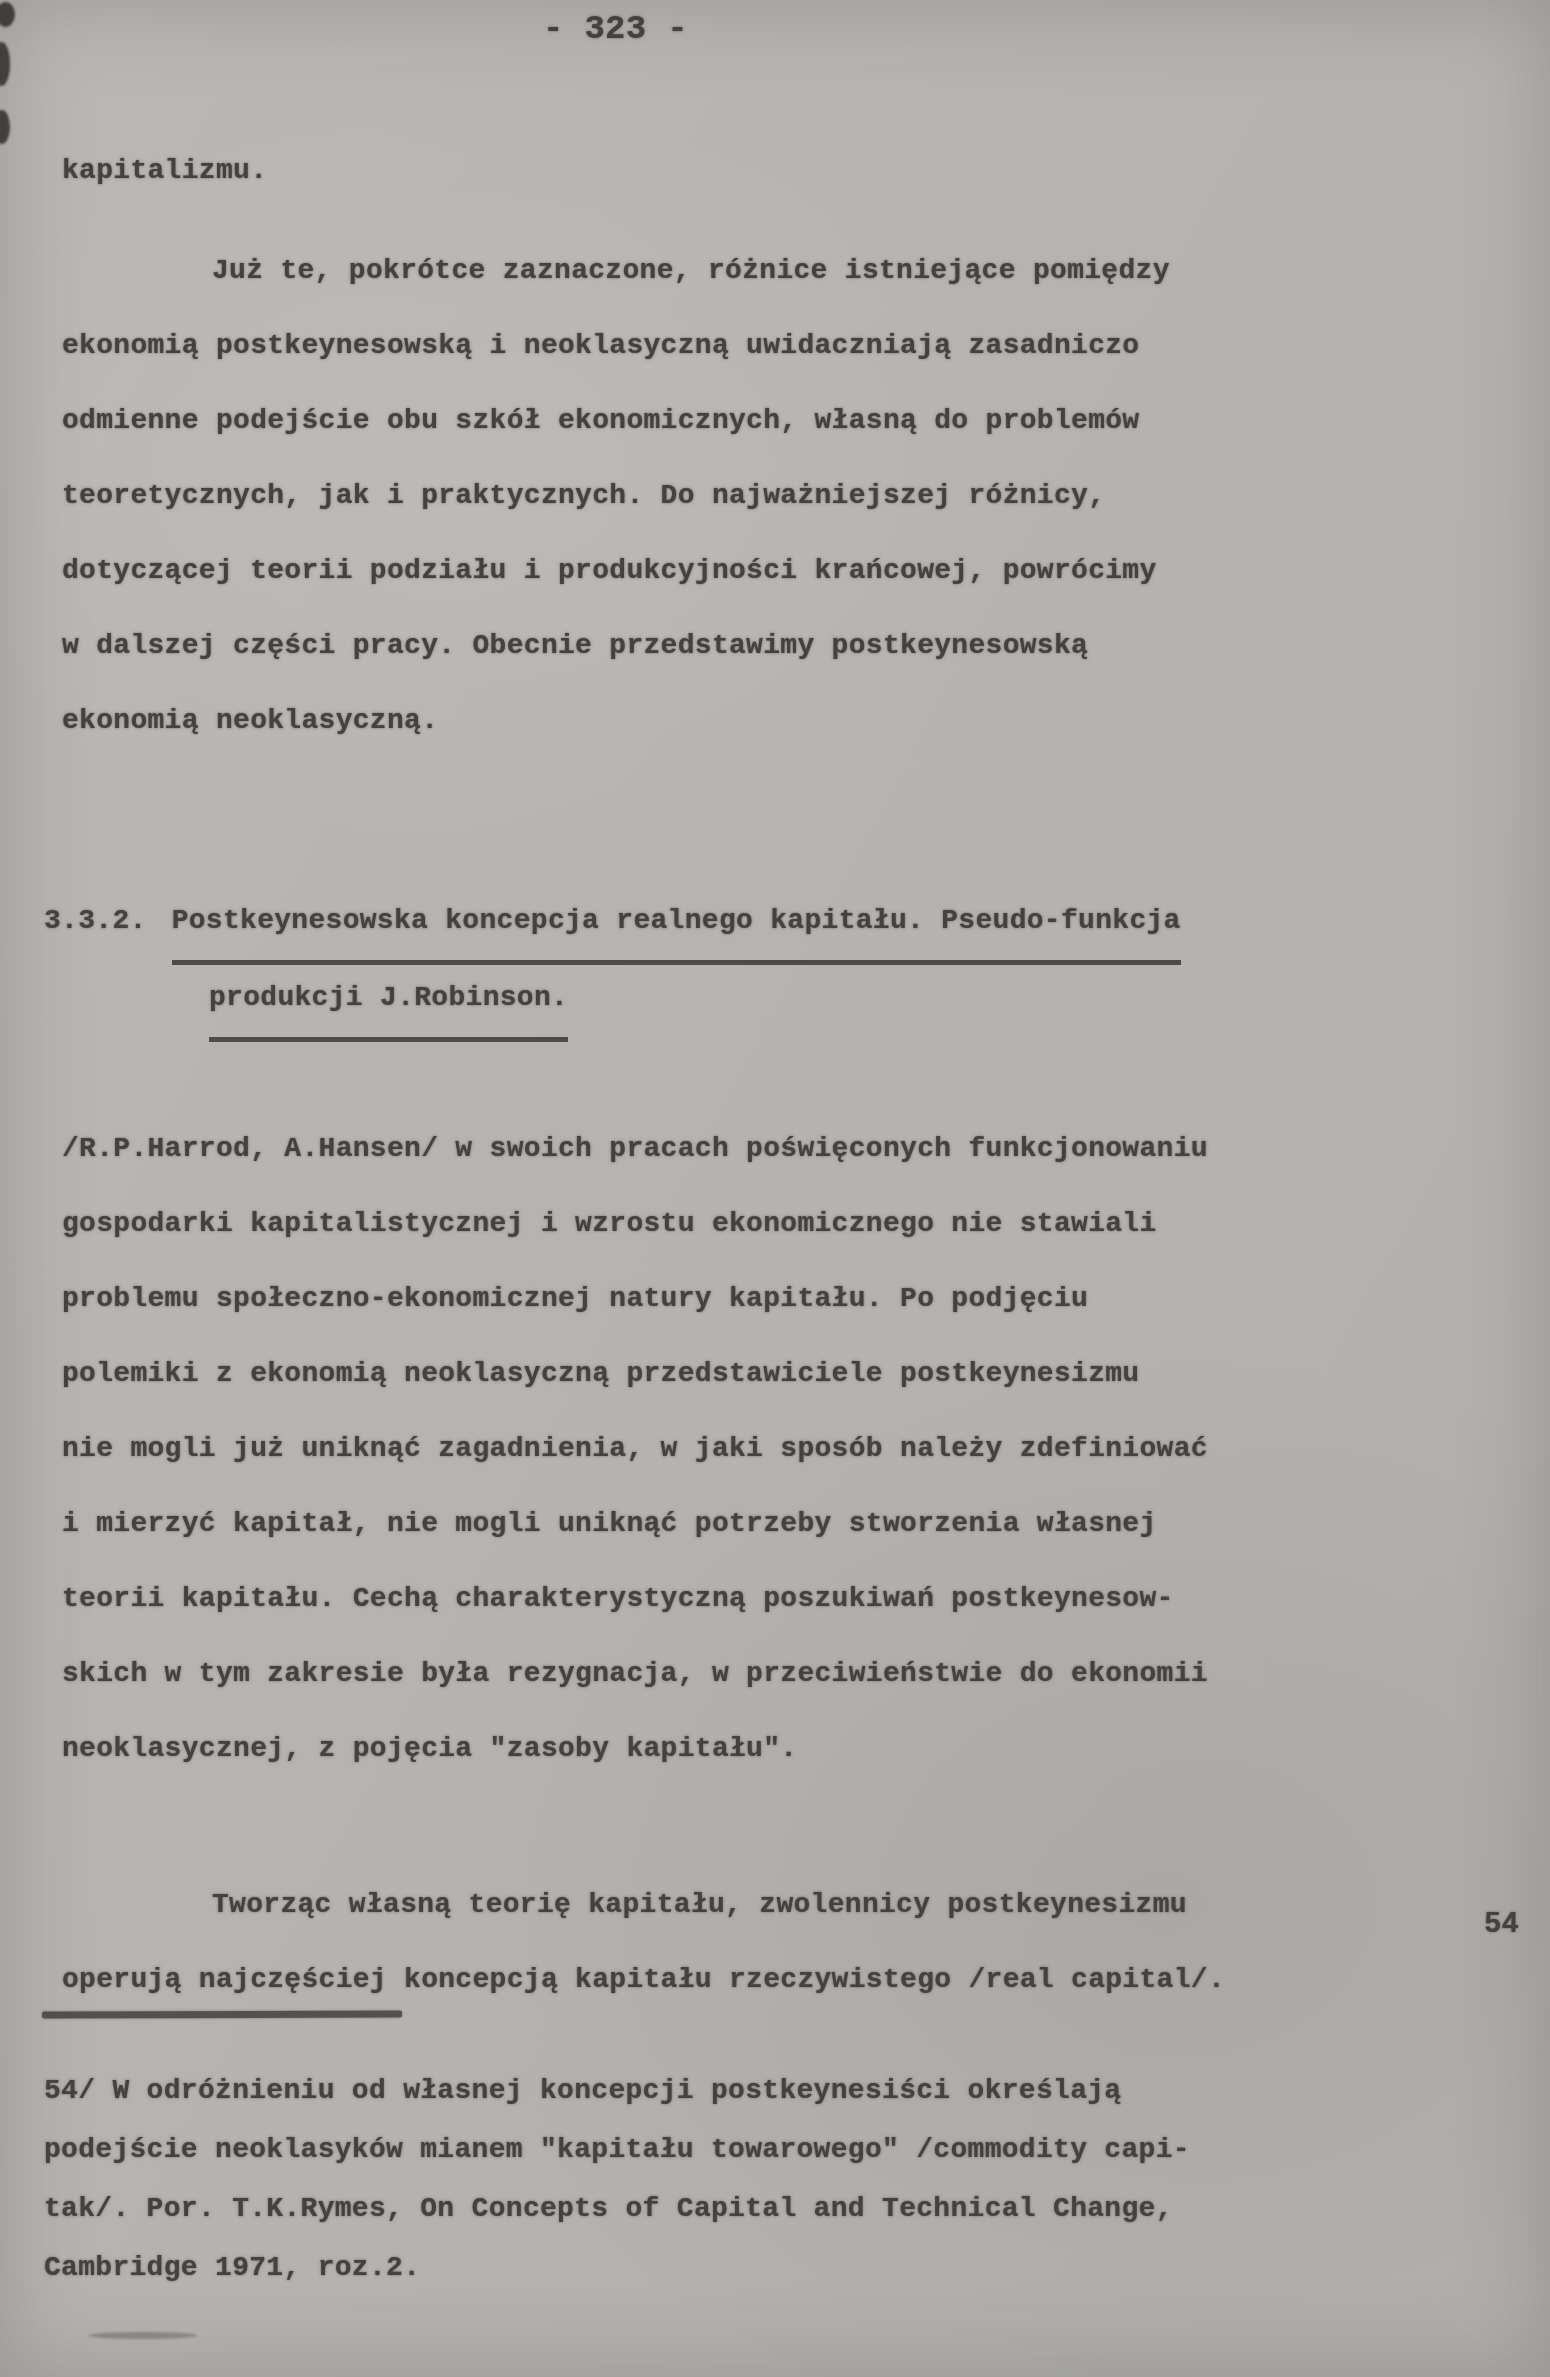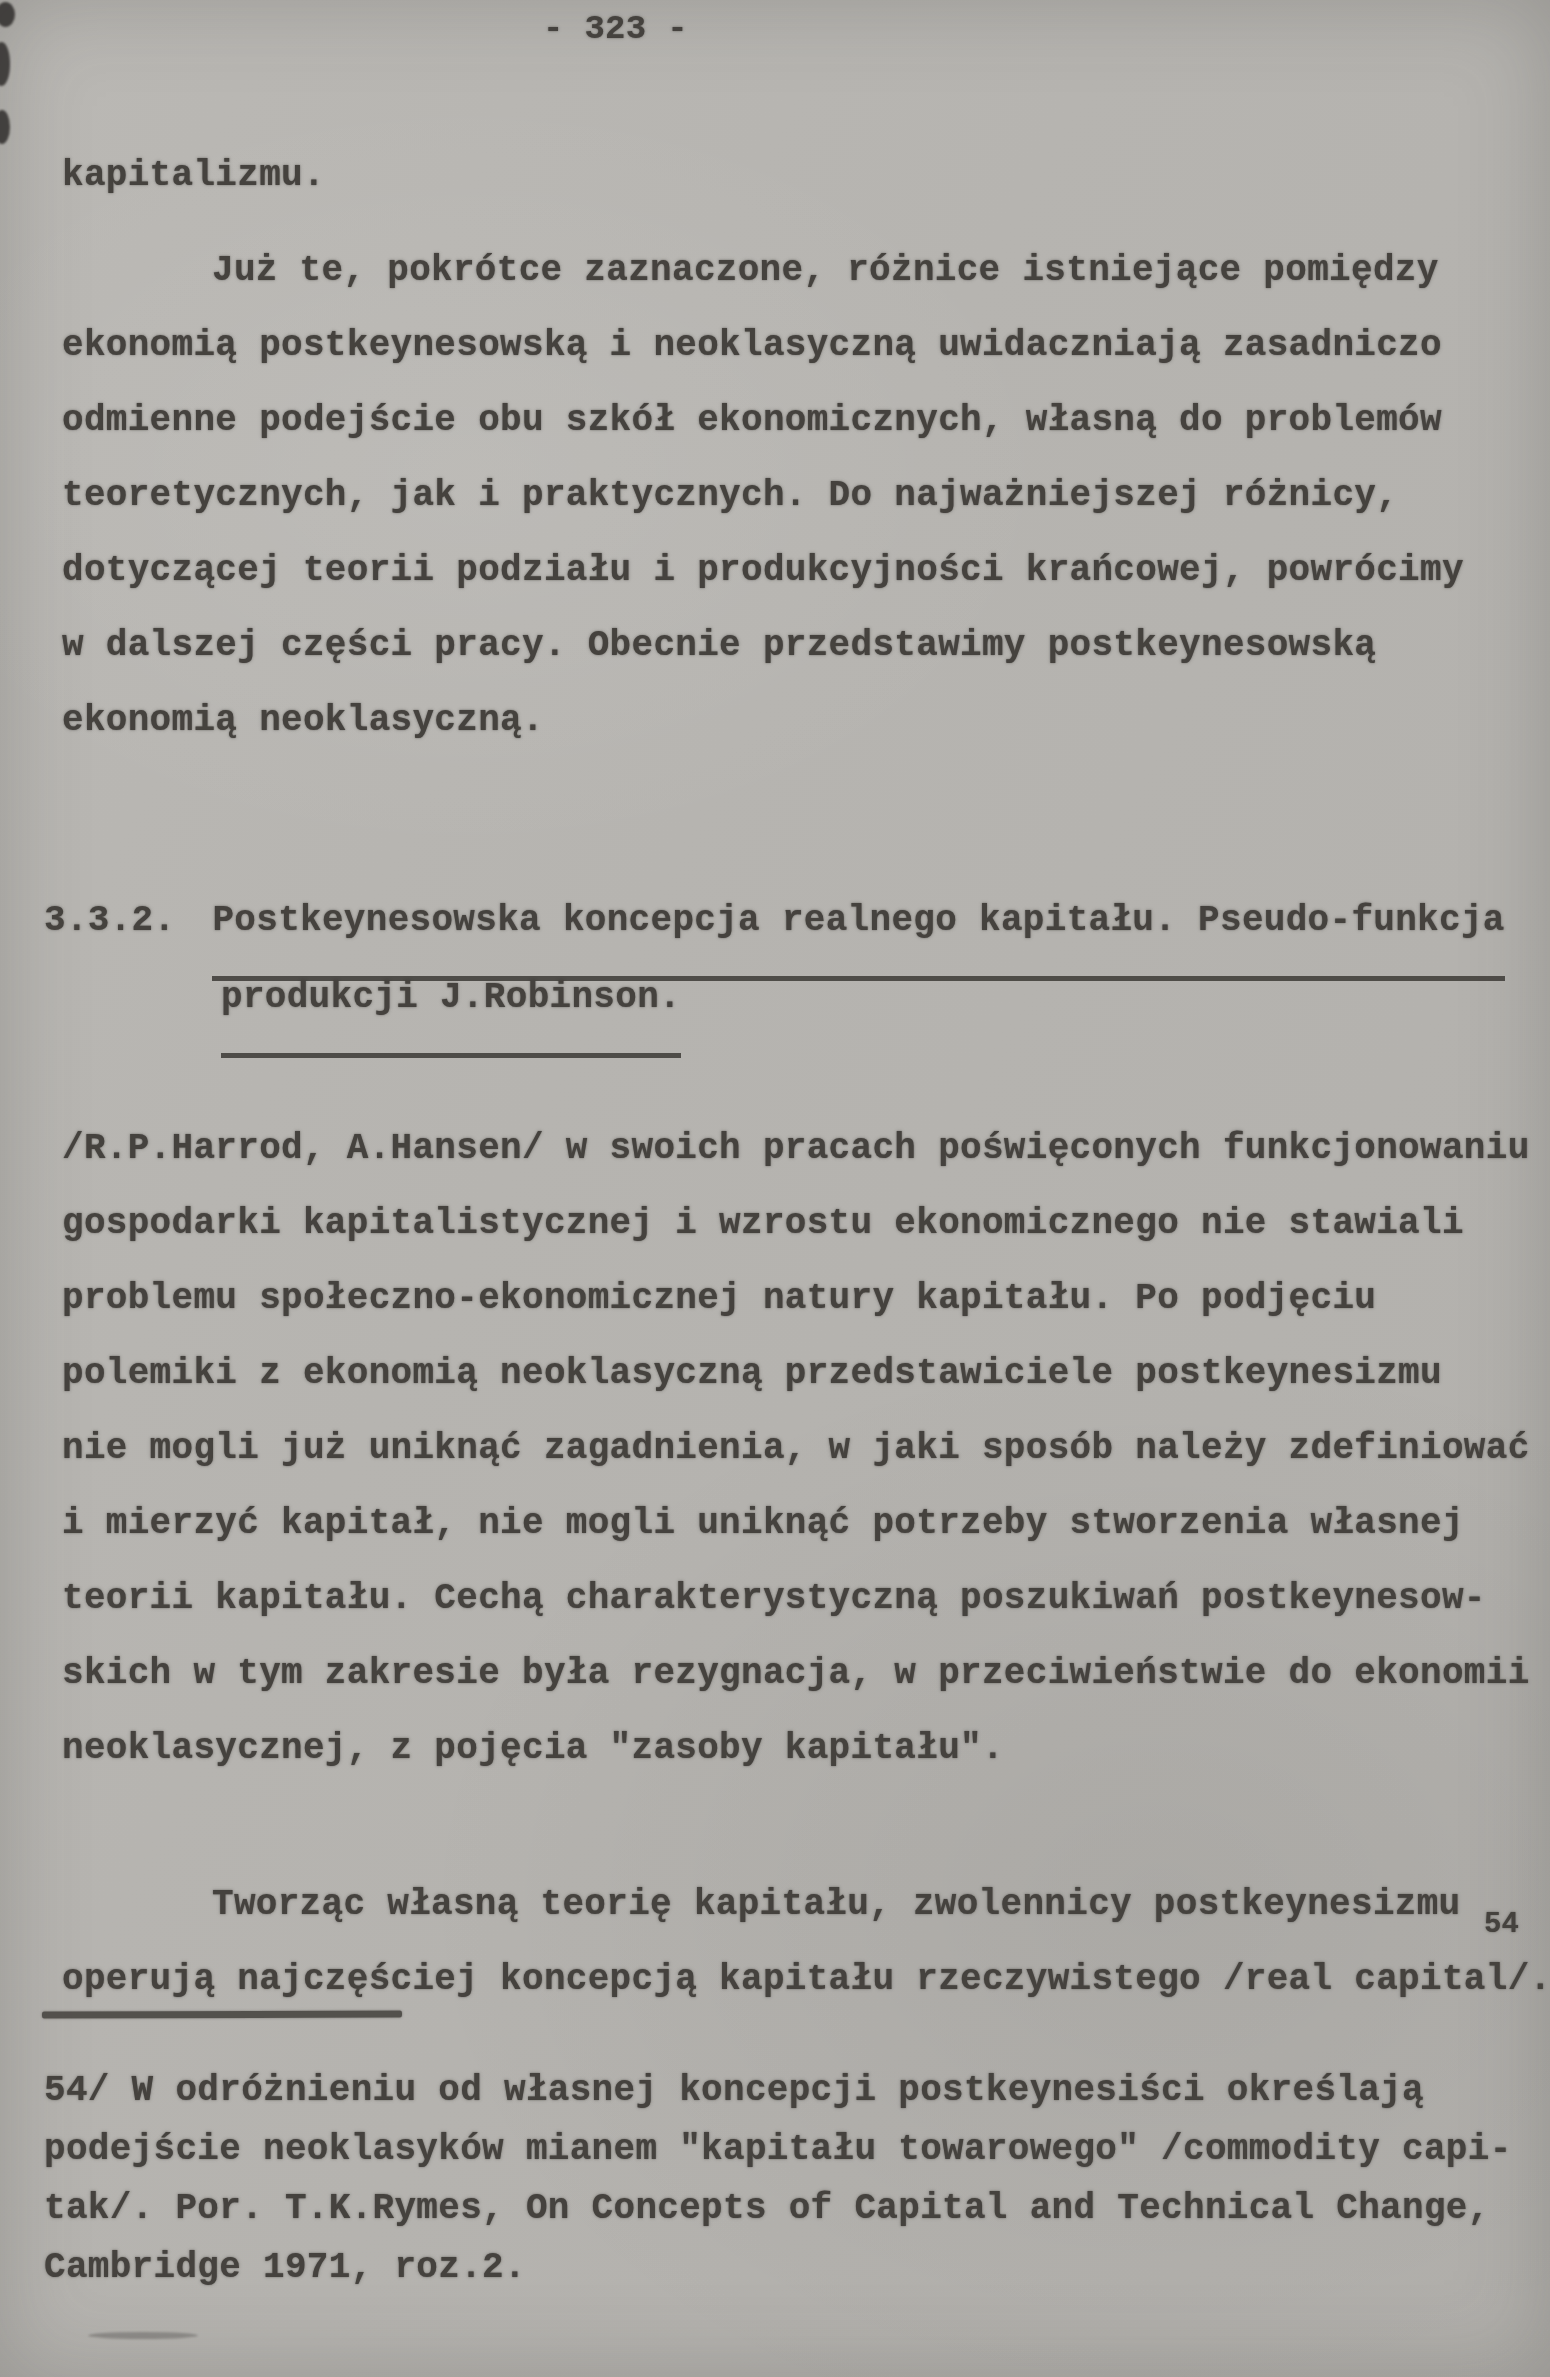--- a/index.html
+++ b/index.html
@@ -11,37 +11,37 @@
       radial-gradient(ellipse 1025px 659px at 30% 20%, rgba(255,255,255,0.07), rgba(0,0,0,0) 60%),
       radial-gradient(ellipse 1171px 878px at 75% 80%, rgba(0,0,0,0.05), rgba(0,0,0,0) 65%),
       linear-gradient(118deg, #bab8b4 0%, #b6b4b0 40%, #b2b0ac 100%);
     box-shadow: inset 0 0 88px rgba(60,58,55,0.25);
     overflow:hidden;
     font-family:Liberation Mono, monospace;
     color:#45423e;
   }
   .ink{
     font-weight:700;
-    font-size:36px;
+    font-size:28px;
     letter-spacing:0.3px;
     text-shadow:0 0 1.8px rgba(62,59,55,0.65), 0 0 4.4px rgba(62,59,55,0.18);
     white-space:pre;
   }
   .abs{position:absolute;}
   .block{left:62px;right:22px;}
   .lh{line-height:75px;}
   .line{height:75px;}
   .indent{text-indent:150px;}
   .pagenum{top:10.2px;left:543px;font-size:34px;}
   .orphan{top:155px;}
   .p1{top:233px;}
   .heading{top:882px;line-height:77px;left:44px;}
   .hrow{height:77px;display:flex;align-items:flex-start;}
   .hnum{margin-right:25px;}
-  .hul{border-bottom:5.1px solid rgba(64,61,57,0.88);padding-bottom:17px;margin-left:12px;}
+  .hul{border-bottom:5.1px solid rgba(64,61,57,0.88);padding-bottom:1px;}
   .h2row{padding-left:165px;}
   .p2{top:1111px;}
   .p3{top:1867px;}
   .supref{top:1908px;left:1484px;font-size:29px;letter-spacing:0;}
   .rule{top:2011px;left:42px;width:360px;height:6.6px;
         background:rgba(66,63,59,0.85);border-radius:2.2px;
         box-shadow:0 0 2.2px rgba(66,63,59,0.6);transform:rotate(-0.15deg);}
   .fn{top:2061px;line-height:59px;left:44px;}
   .fnline{height:59px;}
   .artifact{background:rgba(40,38,36,0.8);filter:blur(1.1px);border-radius:50%;}

